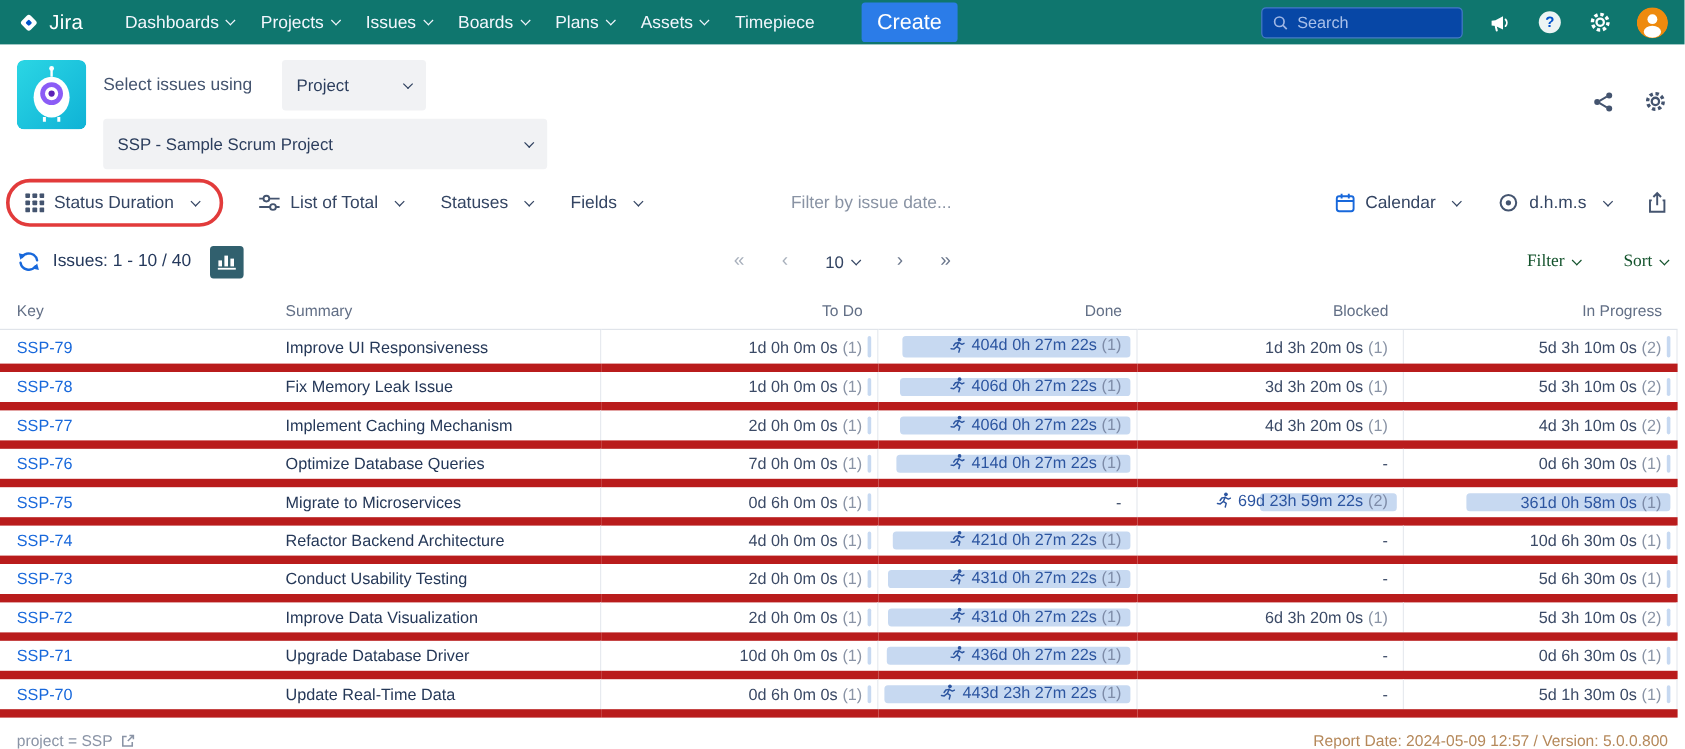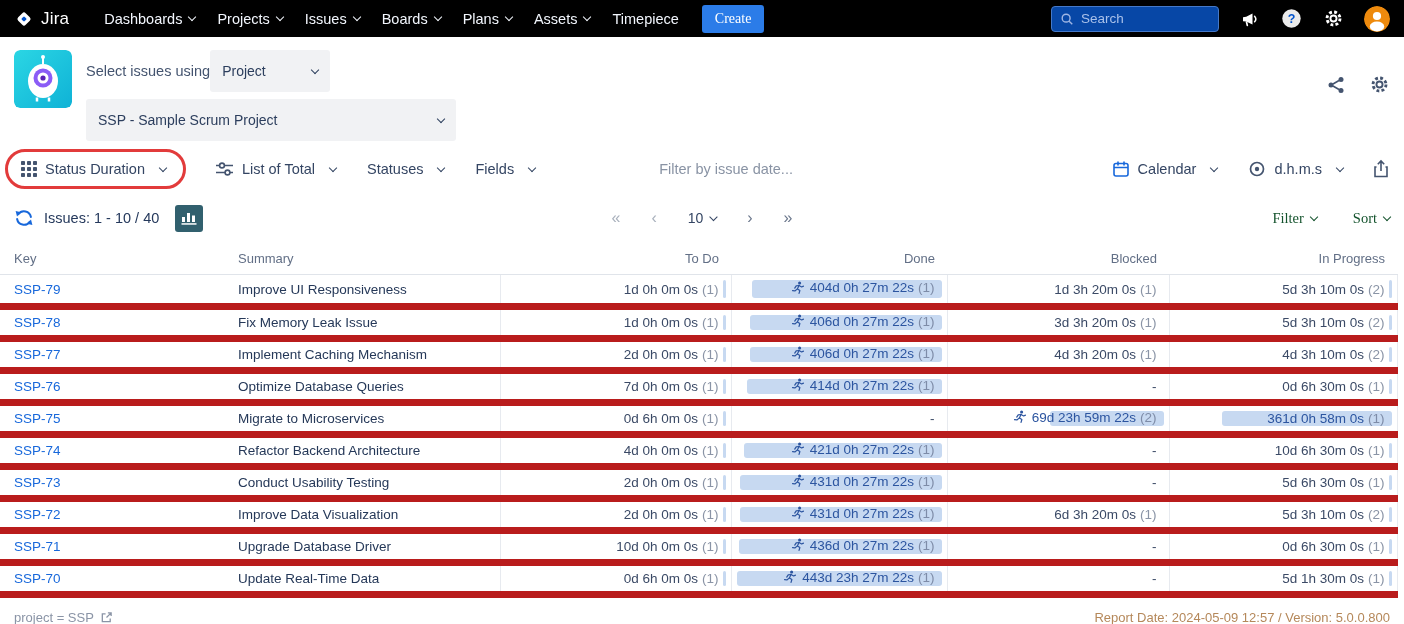--- a/index.html
+++ b/index.html
@@ -1,37 +1,37 @@
 <!DOCTYPE html>
 <html><head>
 <meta charset="utf-8">
 <style>
   *{margin:0;padding:0;box-sizing:border-box}
   body{font-family:"Liberation Sans",sans-serif;background:#fff}
   .page{width:1404px;height:624px;background:#fff;position:relative;overflow:hidden;color:#172B4D;font-size:14px}
 
   
-  .topnav{height:37px;background:#000000;display:flex;align-items:center;padding:0 14px;color:#fff}
+  .topnav{height:37px;background:#0f766e;display:flex;align-items:center;padding:0 14px;color:#fff}
   .brand{display:flex;align-items:center;gap:7px;margin-right:24px;cursor:pointer}
   .brand-text{font-size:17px;font-weight:500;letter-spacing:.2px}
   .menu{display:flex;align-items:center}
   .nav-item{padding:0 11px;font-size:14.5px;color:#F2F6FD;cursor:pointer;display:inline-flex;align-items:center;white-space:nowrap}
   .chev{display:inline-block;width:6px;height:6px;border-right:1.7px solid currentColor;border-bottom:1.7px solid currentColor;transform:rotate(45deg);margin:-3px 0 0 7px;vertical-align:middle}
-  .create-btn{margin-left:12px;background:#2B7CE8;color:#fff;border:none;border-radius:3px;font-size:14px;padding:6px 13px;font-family:Liberation Serif, serif;cursor:pointer}
+  .create-btn{margin-left:28px;background:#2B7CE8;color:#fff;border:none;border-radius:3px;font-size:18px;padding:6px 13px;font-family:Liberation Sans, sans-serif;cursor:pointer}
   .search{margin-left:auto;display:flex;align-items:center;gap:7px;background:#0747A6;border:1px solid #4579C8;border-radius:4px;height:26px;width:168px;padding:0 8px}
   .search input{background:transparent;border:none;outline:none;color:#fff;font-size:13.5px;width:100%;font-family:Liberation Sans, sans-serif}
   .search input::placeholder{color:#A9C1EA}
   .nav-ic{margin-left:21px;display:inline-flex;cursor:pointer}
   .avatar{margin-left:20px;width:26px;height:26px;border-radius:50%;overflow:hidden;cursor:pointer;display:inline-flex;flex:none}
 
   
   .app-header{display:flex;padding:13px 14px 6px;align-items:flex-start}
   .app-icon{width:58px;height:58px;border-radius:6px;overflow:hidden;flex:none}
   .selects{margin-left:14px;display:flex;flex-direction:column;gap:7px}
-  .row1{display:flex;align-items:center;gap:0}
+  .row1{display:flex;align-items:center;gap:25px}
   .lbl{color:#44546F;font-size:14.5px}
   .dd{background:#F1F2F4;border:none;border-radius:3px;display:inline-flex;align-items:center;gap:10px;padding:13px 12px;font-size:14px;color:#2C3E5D;cursor:pointer;font-family:inherit}
   .dd-sm{min-width:120px;justify-content:space-between}
   .dd-lg{width:370px;justify-content:space-between}
   .hdr-icons{margin-left:auto;display:flex;gap:23px;margin-top:24px;color:#44546F;align-items:center}
   .hdr-ic{display:inline-flex;cursor:pointer}
 
   
   .toolbar{display:flex;align-items:center;padding:2px 14px 8px;position:relative}
   .tb-btn{display:inline-flex;align-items:center;gap:8px;background:none;border:none;font-family:inherit;font-size:14.5px;color:#344563;font-weight:500;cursor:pointer;padding:6px 2px;white-space:nowrap}

